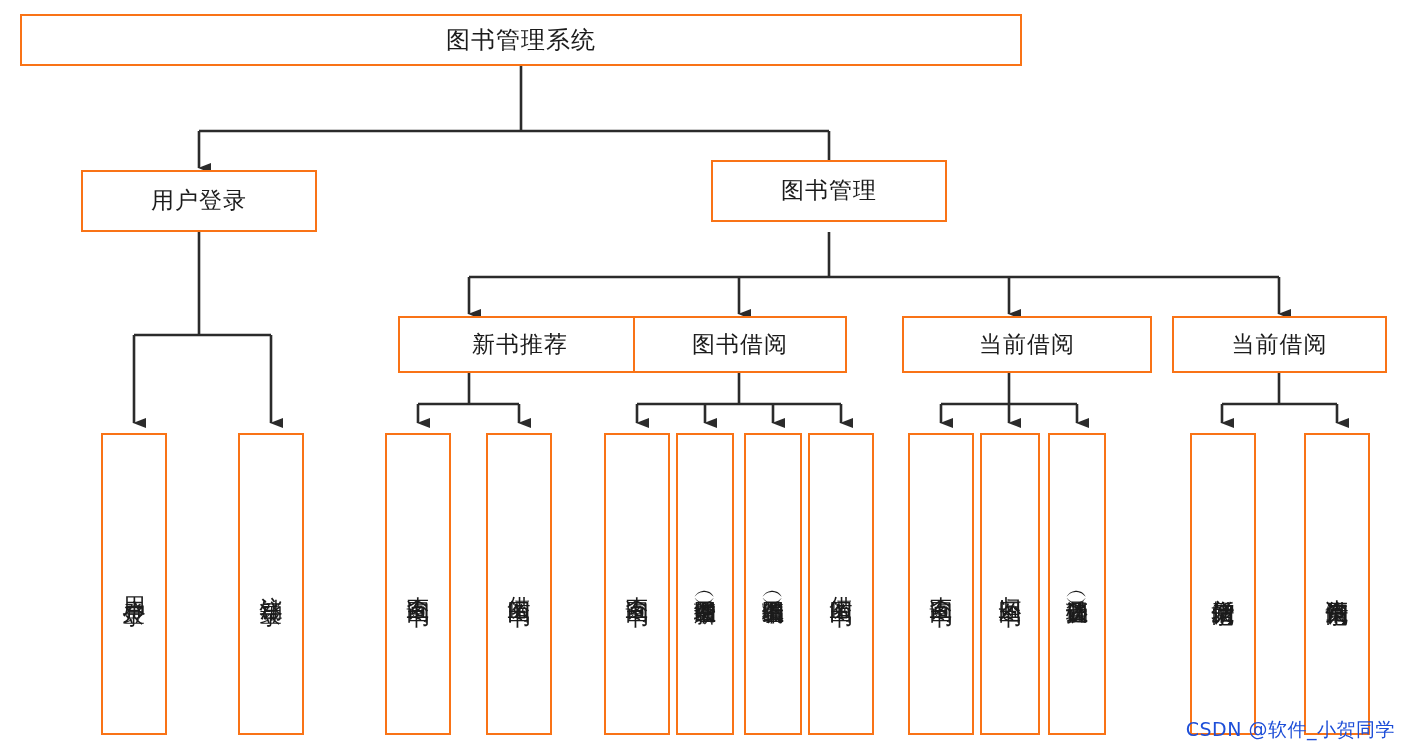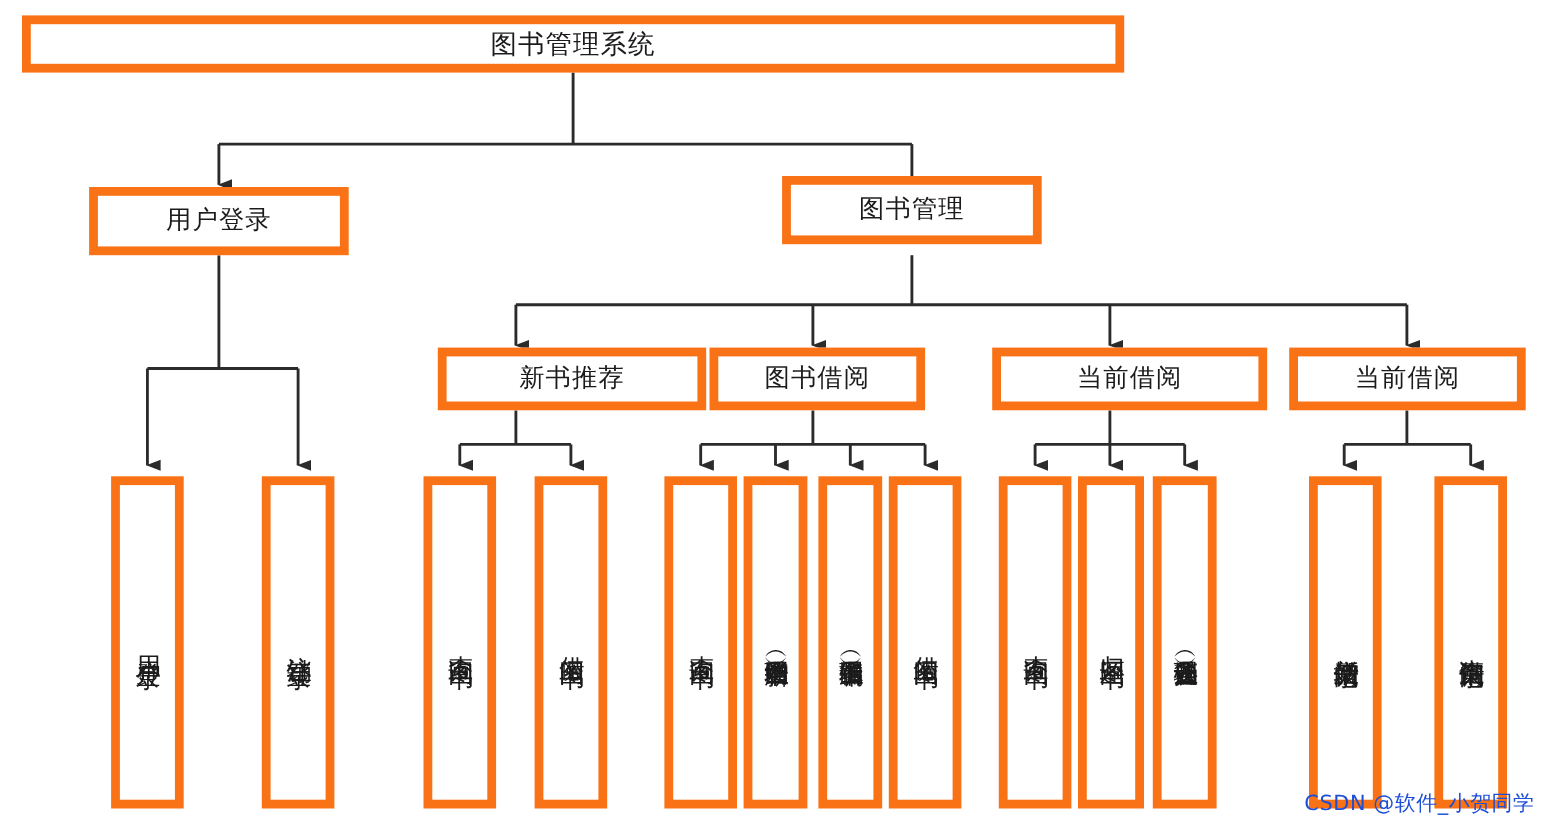--- a/index.html
+++ b/index.html
@@ -22,21 +22,21 @@
     left: 0;
     top: 0;
     width: 1405px;
     height: 747px;
     pointer-events: none;
   }
   .node {
     position: absolute;
     box-sizing: border-box;
     background: #ffffff;
-    border: 8px solid #f97316;
+    border: 2px solid #f97316;
     display: flex;
     align-items: center;
     justify-content: center;
     color: #1b1b1b;
     text-align: center;
   }
   .node.horiz {
     font-size: 23px;
     letter-spacing: 1px;
     line-height: 1.1;
@@ -132,21 +132,21 @@
   <div class="node horiz" style="left:81px; top:170px; width:236px; height:62px;">
     <span>用户登录</span>
   </div>
   <div class="node horiz" style="left:711px; top:160px; width:236px; height:62px;">
     <span>图书管理</span>
   </div>
 
   <div class="node horiz" style="left:362px; top:316px; width:244px; height:57px;margin-left:36px;">
     <span>新书推荐</span>
   </div>
-  <div class="node horiz" style="left:633px; top:316px; width:196px; height:57px;margin-left:12px;">
+  <div class="node horiz" style="left:633px; top:316px; width:214px; height:57px;">
     <span>图书借阅</span>
   </div>
   <div class="node horiz" style="left:902px; top:316px; width:250px; height:57px;">
     <span>当前借阅</span>
   </div>
   <div class="node horiz" style="left:1172px; top:316px; width:215px; height:57px;">
     <span>当前借阅</span>
   </div>
 
   <div class="node vert" style="left:101px; top:433px; width:66px; height:302px;">

